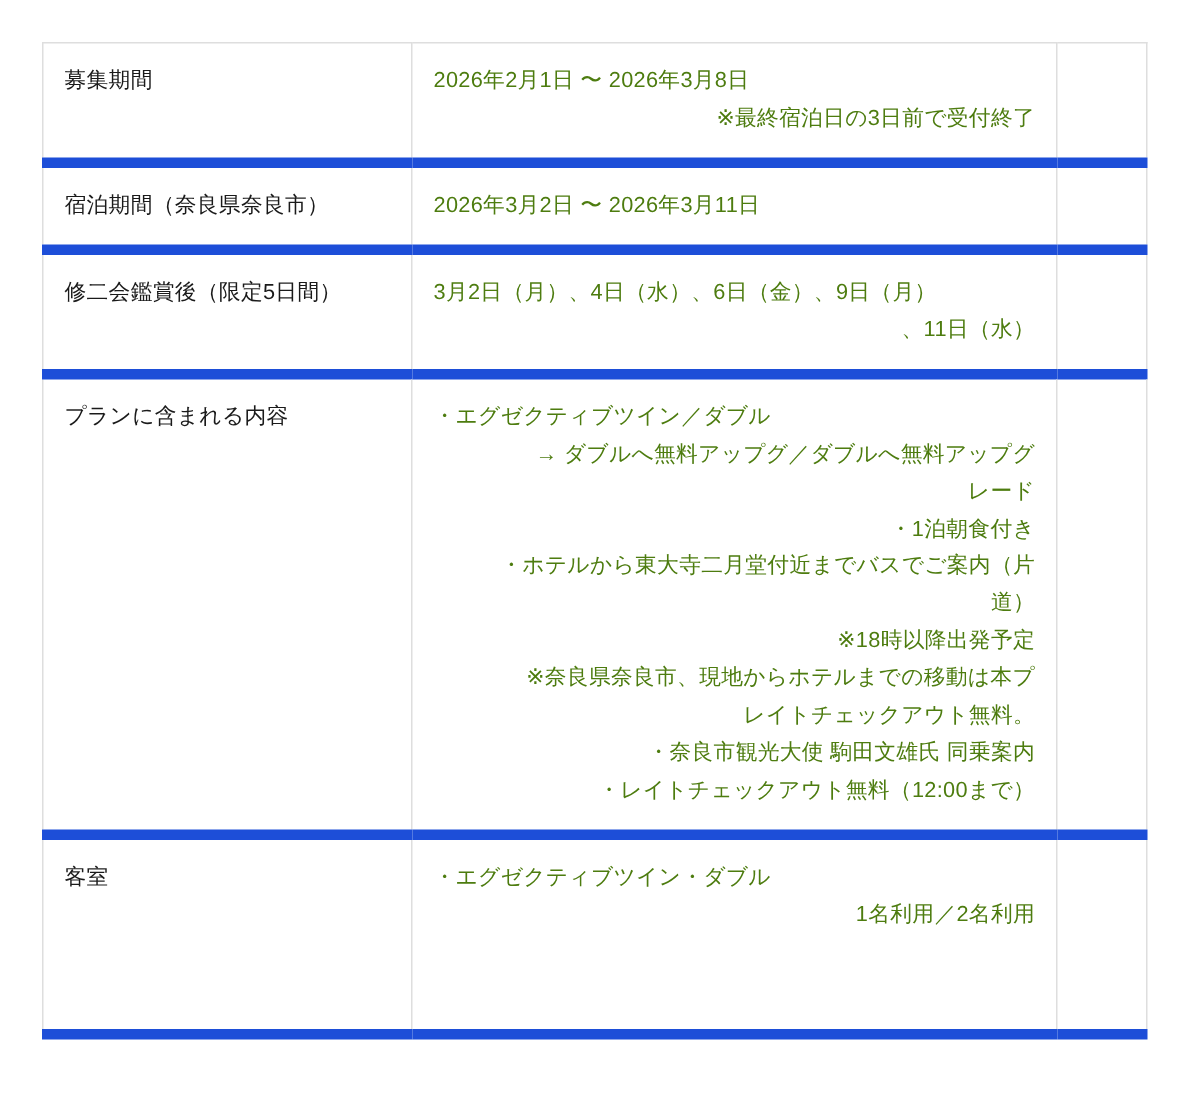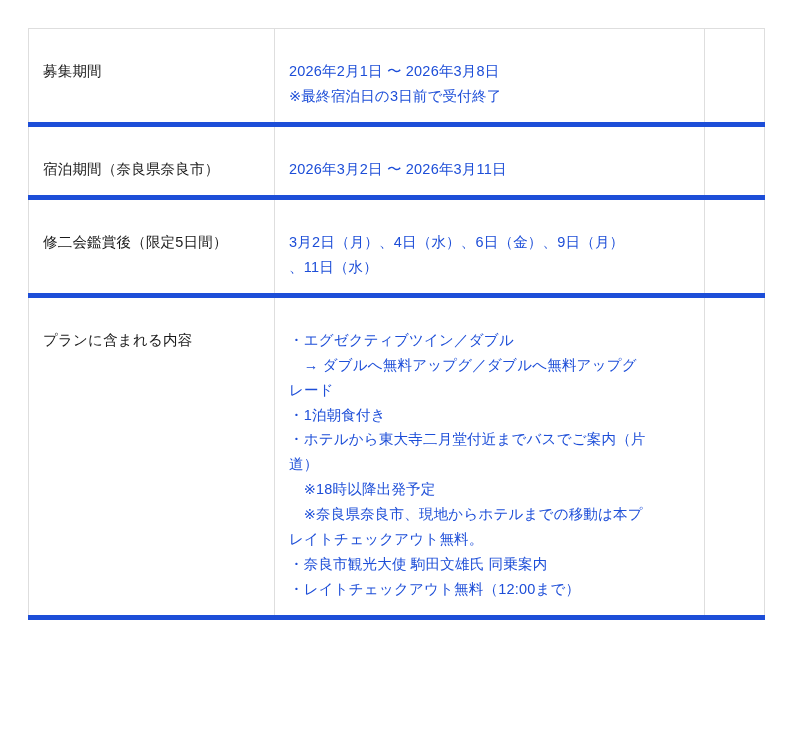--- a/index.html
+++ b/index.html
@@ -23,46 +23,46 @@
   }
   table.info-table {
     width: 736px;
     border-collapse: collapse;
     table-layout: fixed;
     font-size: 14.5px;
     line-height: 1.72;
   }
   table.info-table td {
     border-top: 1px solid #dedede;
-    border-bottom: 5px solid #1d4ed8;
+    border-bottom: 7px solid #1d4ed8;
     border-left: none;
     border-right: 1px solid #dedede;
     vertical-align: top;
-    padding: 30px 14px 13px 14px;
+    padding: 13px 14px 13px 14px;
   }
   table.info-table tr td:first-child {
     border-left: 1px solid #dedede;
   }
   table.info-table tr:first-child td {
     border-top: 1px solid #dedede;
   }
   col.c-label { width: 246px; }
   col.c-value { width: 430px; }
   col.c-extra { width: 60px; }
 
   .label-cell {
     color: #1a1a1a;
     letter-spacing: 0.2px;
   }
   .value-cell {
-    color: #1d4ed8;
+    color: #4d7c0f;
     letter-spacing: 0.2px;
   }
   .line { display: block; white-space: pre-wrap; }
-  .value-cell .line + .line { margin-top: 0px; }
+  .value-cell .line + .line { margin-top: 0px; text-align: right; }
   .extra-cell { }
   .tall { }
 </style>
 </head>
 <body>
 
 <div class="page">
   <table class="info-table">
     <colgroup>
       <col class="c-label">
@@ -109,16 +109,26 @@
           <span class="line">道）</span>
           <span class="line">　※18時以降出発予定</span>
           <span class="line">　※奈良県奈良市、現地からホテルまでの移動は本プ</span>
           <span class="line">レイトチェックアウト無料。</span>
           <span class="line">・奈良市観光大使 駒田文雄氏 同乗案内</span>
           <span class="line">・レイトチェックアウト無料（12:00まで）</span>
         </td>
         <td class="extra-cell"></td>
       </tr>
 
+      <tr>
+        <td class="label-cell">客室</td>
+        <td class="value-cell">
+          <span class="line">・エグゼクティブツイン・ダブル</span>
+          <span class="line">　1名利用／2名利用</span>
+          <span class="line">&nbsp;</span>
+          <span class="line">&nbsp;</span>
+        </td>
+        <td class="extra-cell"></td>
+      </tr>
 
     </tbody>
   </table>
 </div>
 
 </body></html>

